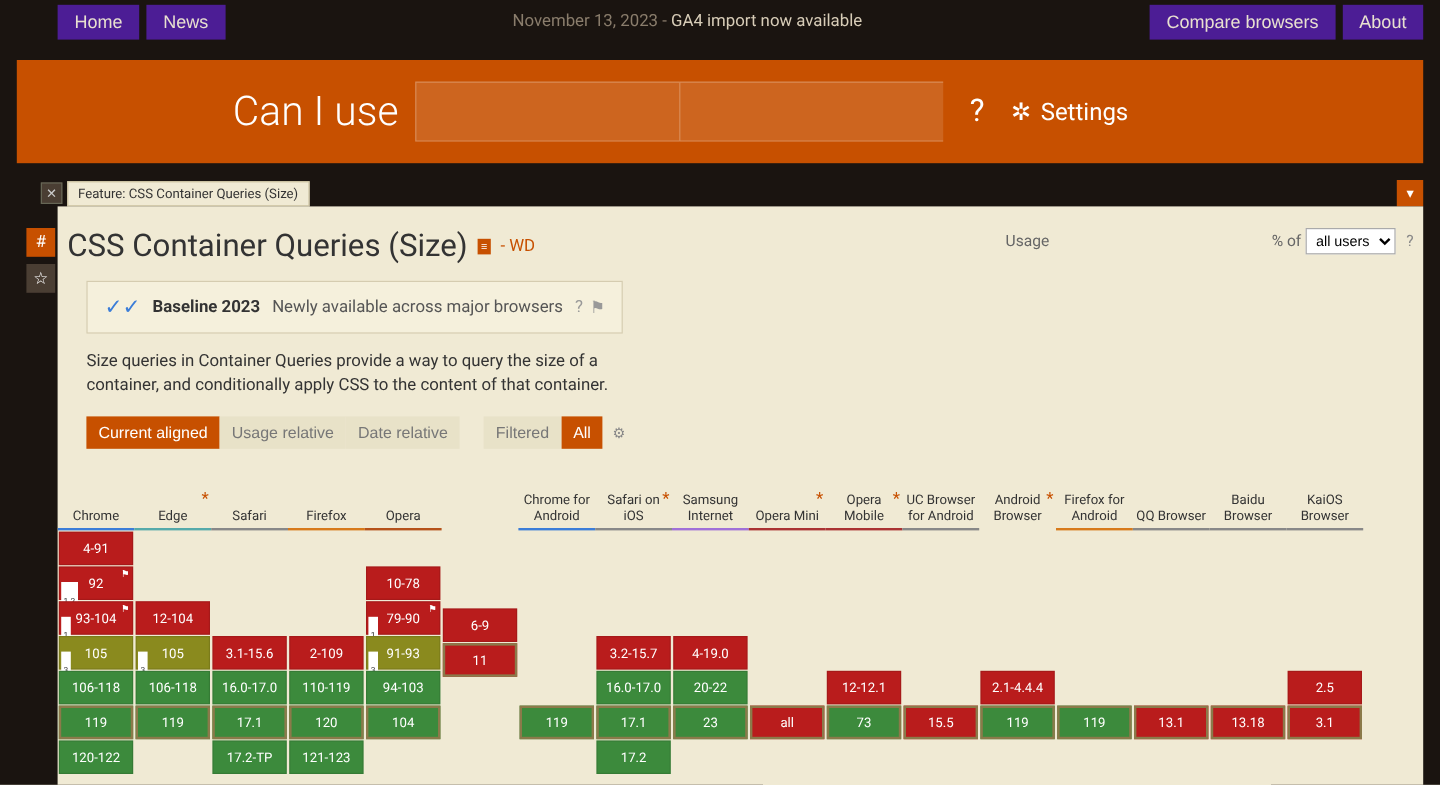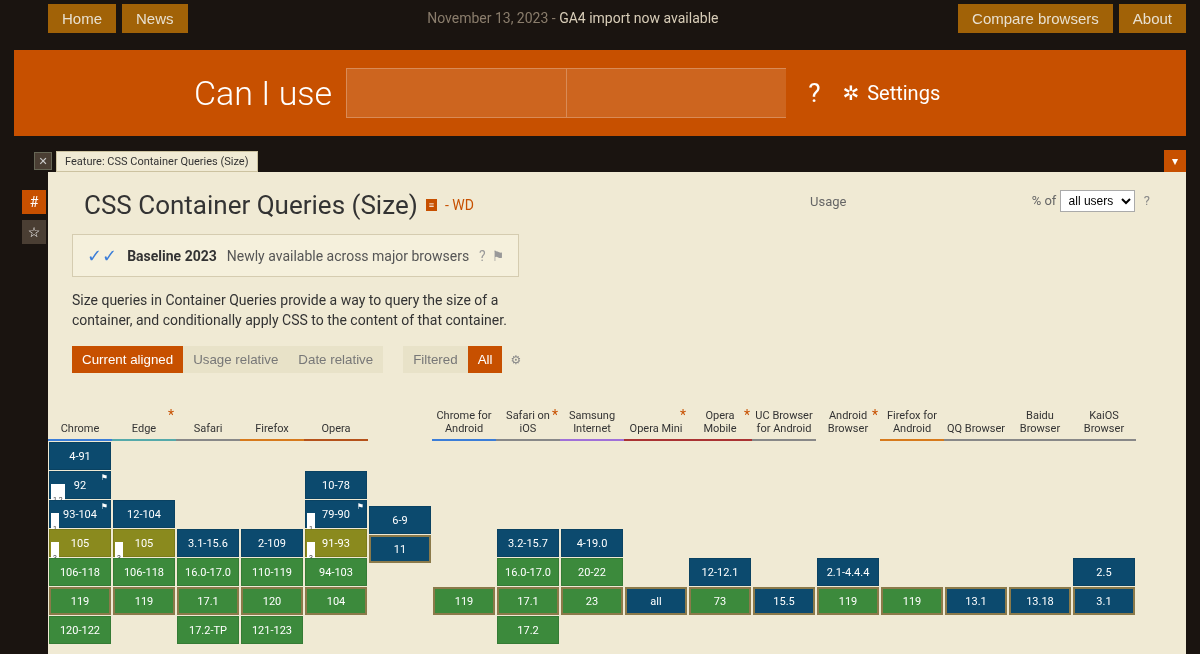--- a/index.html
+++ b/index.html
@@ -1,39 +1,39 @@
 <!DOCTYPE html>
 <html><head>
 <meta charset="utf-8">
 <style>
 * { box-sizing: border-box; margin: 0; padding: 0; }
 body { font-family: -apple-system, BlinkMacSystemFont, "Segoe UI", Roboto, sans-serif; background: #1a1410; color: #333; width: 1200px; height: 654px; overflow: hidden; }
 .topbar { display: flex; align-items: center; padding: 0 14px; height: 36px; background: transparent; }
 .topbar-left { display: flex; gap: 6px; margin-left: 34px;}
-.topbar-btn { background: #a16207; color: #e8e0d0; padding: 6px 14px; font-size: 15px; border: none; cursor: pointer; }
+.topbar-btn { background: #4c1d95; color: #e8e0d0; padding: 6px 14px; font-size: 15px; border: none; cursor: pointer; }
 .topbar-center { flex: 1; text-align: center; color: #8a7d6c; font-size: 14px; }
 .topbar-center .highlight { color: #d8cdb8; }
 .topbar-right { display: flex; gap: 6px; }
 .hero { background: #c75000; margin: 14px; padding: 18px 30px; display: flex; align-items: center; gap: 14px; }
 .hero-title { color: #fff; font-size: 34px; font-weight: 300; flex: 0 0 auto; margin-left: 150px;}
 .hero-search { display: flex; flex: 0 0 auto; }
 .hero-search input { width: 220px; height: 50px; background: rgba(255,255,255,0.12); border: 1px solid rgba(255,255,255,0.25); border-right: none; color: #fff; font-size: 16px; padding: 0 10px; outline: none;}
 .hero-search input + input { border-left: 1px solid rgba(255,255,255,0.25); }
 .hero-q { color: #fff; font-size: 26px; margin: 0 8px; }
 .hero-settings { display: flex; align-items: center; gap: 8px; color: #fff; font-size: 20px; cursor: pointer; }
 .gear { display: inline-block; }
 .tabrow { display: flex; align-items: center; margin: 0 14px 0 34px; gap: 4px; position: relative;}
 .tab-close { background: #4a3e33; color: #ccc; width: 18px; height: 18px; font-size: 11px; display: flex; align-items: center; justify-content: center; cursor: pointer; border: 1px solid #665; }
 .tab-chip { background: #f0ead4; color: #333; font-size: 11px; padding: 3px 8px; border: 1px solid #ccc2a0; }
 .filter-btn { margin-left: auto; background: #c75000; color: #fff; width: 22px; height: 22px; display: flex; align-items: center; justify-content: center; font-size: 12px; cursor:pointer;}
 .panel { background: #f0ead4; margin: 0 14px 0 48px; padding: 18px 0 10px; position: relative; }
 .side-icons { position: absolute; left: -26px; top: 18px; display: flex; flex-direction: column; gap: 6px; }
 .side-icon { width: 24px; height: 24px; background: #c75000; color: #fff; display: flex; align-items: center; justify-content: center; font-size: 14px; cursor: pointer; }
 .side-icon.star { background: #4a3e33; }
-.feature-header { display: flex; padding: 0 36px; }
+.feature-header { display: flex; padding: 0 8px; }
 .feature-title { font-size: 26px; color: #333; font-weight: 400; display: flex; align-items: center; gap: 8px; }
 .spec-badge { background: #c75000; color: #fff; font-size: 9px; padding: 1px 3px; }
 .wd { color: #c75000; font-size: 14px; }
 .usage-block { margin-left: auto; text-align: right; font-size: 13px; color: #666; width: 340px;}
 .usage-block .row { display: flex; justify-content: space-between; align-items: center; margin-bottom: 4px; }
 .usage-block select { font-size: 12px; border: 1px solid #aaa; background: #fff; padding: 2px 4px; }
 .usage-block .q-icon { margin-left: 6px; color: #888; }
 .global-row { display: flex; justify-content: space-between; }
 .global-label { font-size: 15px; color: #333; }
 .pct-green { color: #2c8a3c; }
@@ -58,21 +58,21 @@
 .underline-blue { border-bottom-color: #3b7dd8; }
 .underline-teal { border-bottom-color: #5aa; }
 .underline-gray { border-bottom-color: #888; }
 .underline-orange { border-bottom-color: #d77a1b; }
 .underline-dkorange { border-bottom-color: #b5521a; }
 .underline-red { border-bottom-color: #a33; }
 .underline-purple { border-bottom-color: #a070d8; }
 .cells { display: flex; flex-direction: column; gap: 1px; padding: 1px;}
 .cell { font-size: 11px; color: #fff; padding: 6px 2px; text-align: center; position: relative; border: 1px solid rgba(0,0,0,0.1); height: 28px; display: flex; align-items: center; justify-content: center; }
 .cell.empty { background: transparent; border: none; }
-.cell.red { background: #0c4a6e; text-align: right; }
+.cell.red { background: #b91c1c; text-align: right; }
 .cell.olive { background: #8a8a1e; }
 .cell.green { background: #3c8a3c; }
 .cell.current { border: 2px solid #8b7a4a; }
 .note { position: absolute; top: 12px; left: 1px; font-size: 7px; background: #fff; color: #333; padding: 12px 2px; line-height: 1.2; }
 .flag { position: absolute; top: 1px; right: 2px; font-size: 8px; }
 </style>
 </head>
 <body>
 
 <div class="topbar">

